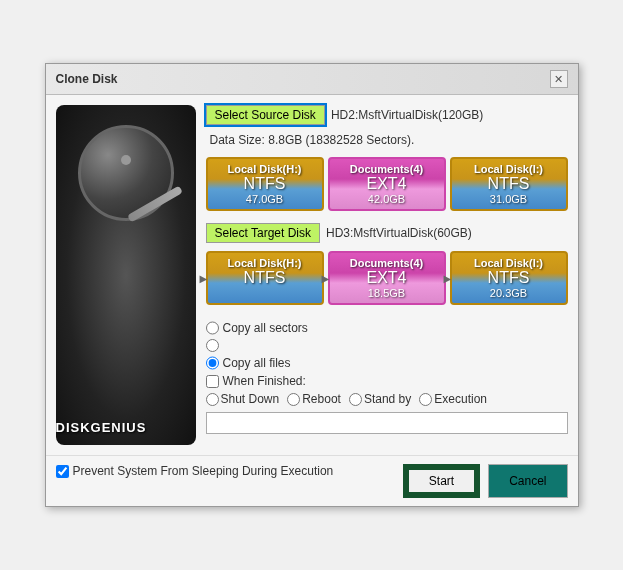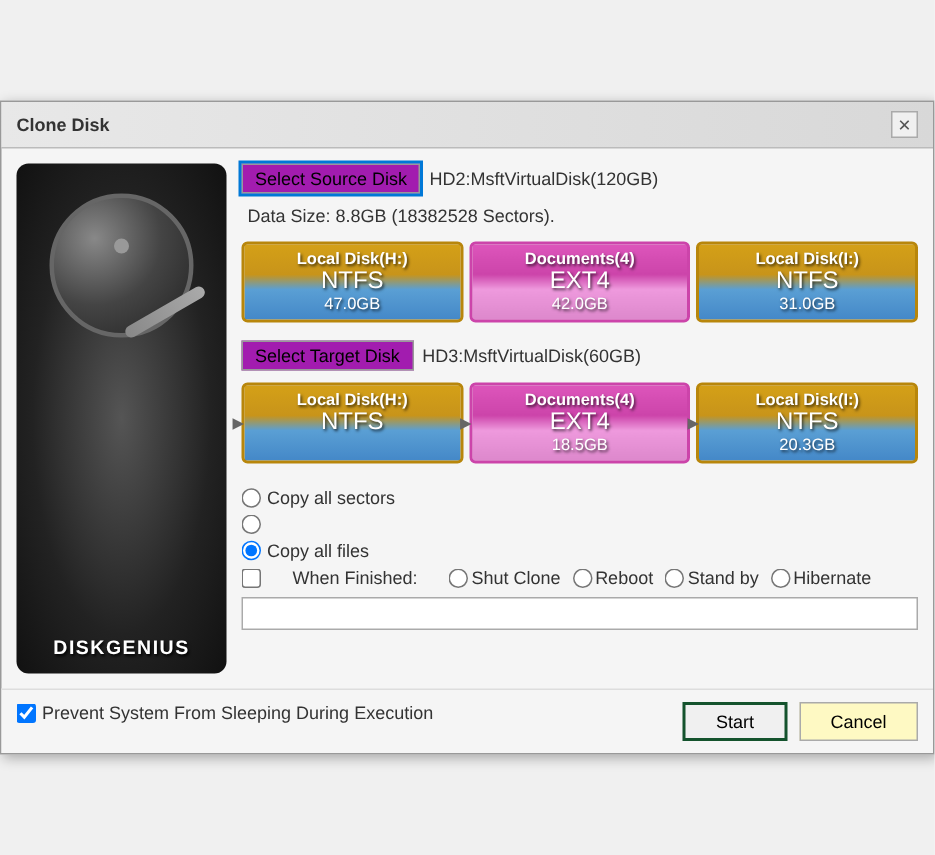--- a/index.html
+++ b/index.html
@@ -6,21 +6,21 @@
     body {
       font-family: 'Segoe UI', Tahoma, Geneva, Verdana, sans-serif;
       font-size: 12px;
       background: #f0f0f0;
       display: flex;
       justify-content: center;
       align-items: center;
       min-height: 100vh;
     }
     .window {
-      width: 623px;
+      width: 534px;
       background: #f5f5f5;
       border: 1px solid #999;
       box-shadow: 2px 2px 8px rgba(0,0,0,0.3);
     }
     .title-bar {
       background: linear-gradient(to right, #e8e8e8, #d8d8d8);
       padding: 6px 10px;
       display: flex;
       justify-content: space-between;
       align-items: center;
@@ -52,21 +52,21 @@
       width: 140px;
       flex-shrink: 0;
     }
     .disk-image {
       width: 140px;
       height: 340px;
       background: radial-gradient(ellipse at center, #555 0%, #222 60%, #111 100%);
       border-radius: 8px;
       display: flex;
       flex-direction: column;
-      align-items: center;
+      align-items: flex-start;
       justify-content: flex-end;
       padding-bottom: 10px;
       position: relative;
       overflow: hidden;
     }
     .disk-image::before {
       content: '';
       position: absolute;
       top: 20px;
       left: 50%;
@@ -115,21 +115,21 @@
       gap: 6px;
     }
     .section-header {
       display: flex;
       align-items: center;
       gap: 6px;
       margin-bottom: 2px;
     }
     .section-btn {
       border: 1px solid #999;
-      background: #a21caf;
+      background: #bef264;
       padding: 2px 8px;
       cursor: pointer;
       font-size: 12px;
       white-space: nowrap;
     }
     .disk-name {
       font-size: 12px;
       color: #333;
       flex: 1;
     }
@@ -208,21 +208,21 @@
     .radio-row {
       display: flex;
       gap: 4px;
       margin-bottom: 4px;
     }
     .radio-row input[type="radio"] { cursor: pointer; }
     .radio-label { font-size: 12px; color: #333; }
     .when-finished-row {
       display: flex;
       align-items: center;
-      gap: 21px;
+      gap: 4px;
       margin-bottom: 6px;
       flex-wrap: wrap;
     }
     .when-finished-row input[type="checkbox"] { cursor: pointer; }
     .wf-label { font-size: 12px; color: #333; }
     .wf-radio-group {
       display: flex;
       align-items: center;
       gap: 8px;
     }
@@ -258,24 +258,24 @@
     .prevent-label { font-size: 12px; color: #333; }
     .bottom-buttons {
       display: flex;
       gap: 8px;
     }
     .btn {
       padding: 4px 20px;
       font-size: 12px;
       cursor: pointer;
       border: 1px solid #aaa;
-      background: #fef9c3;
+      background: #0f766e;
     }
     .btn-start {
-      border: 2px solid #14532d;
+      border: 6px solid #14532d;
       background: #f0f0f0;
     }
     .selected-outline {
       outline: 2px solid #0078d7;
     }
   </style>
 </head>
 <body>
 
 <div class="window">
@@ -361,33 +361,33 @@
           <label class="radio-label" for="copy-all-files">Copy all files</label>
         </div>
 
         
         <div class="when-finished-row">
           <input type="checkbox" id="when-finished-cb" style="">
           <label class="wf-label" for="when-finished-cb">When Finished:</label>
           <div class="wf-radio-group">
             <div class="wf-option">
               <input type="radio" name="when-finished" id="wf-shutdown" style="">
-              <label for="wf-shutdown">Shut Clone</label>
+              <label for="wf-shutdown">Shut Down</label>
             </div>
             <div class="wf-option">
               <input type="radio" name="when-finished" id="wf-reboot" style="">
               <label for="wf-reboot">Reboot</label>
             </div>
             <div class="wf-option">
               <input type="radio" name="when-finished" id="wf-standby" style="">
               <label for="wf-standby">Stand by</label>
             </div>
             <div class="wf-option">
               <input type="radio" name="when-finished" id="wf-hibernate" style="">
-              <label for="wf-hibernate">Hibernate</label>
+              <label for="wf-hibernate">Execution</label>
             </div>
           </div>
         </div>
 
         
         <input type="text" class="text-input" style="">
       </div>
 
     </div>
   </div>

